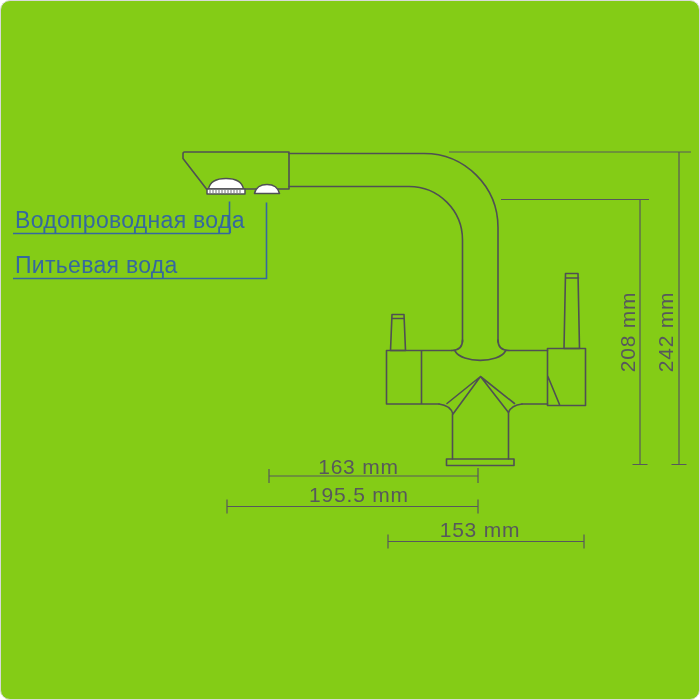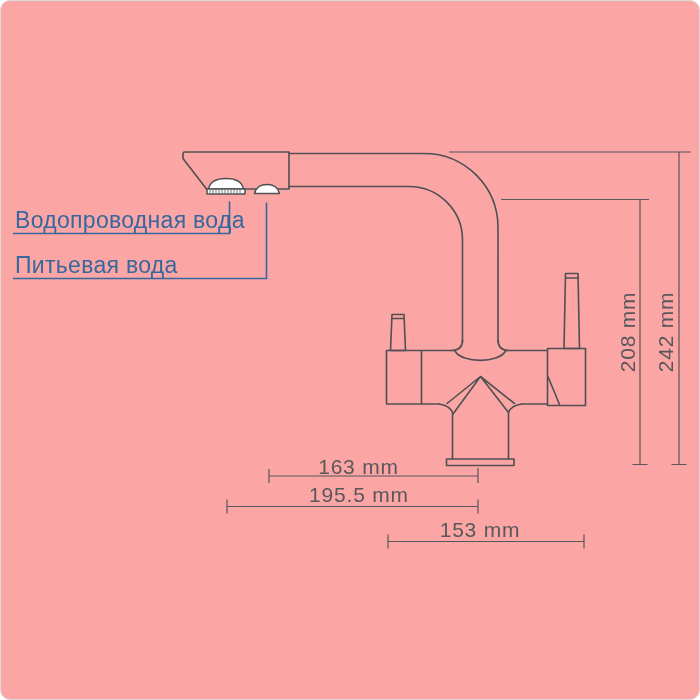--- a/index.html
+++ b/index.html
@@ -6,21 +6,21 @@
     margin: 0;
     padding: 0;
     background: #ffffff;
     font-family: "Liberation Sans", sans-serif;
   }
   .canvas {
     position: relative;
     width: 700px;
     height: 700px;
     box-sizing: border-box;
-    background: #fca5a5;
+    background: #84cc16;
     border: 1px solid #d9d9d9;
     border-radius: 10px;
     overflow: hidden;
   }
   svg { display: block; }
   .outline {
     fill: none;
     stroke: #4f5053;
     stroke-width: 1.6;
     stroke-linejoin: round;

